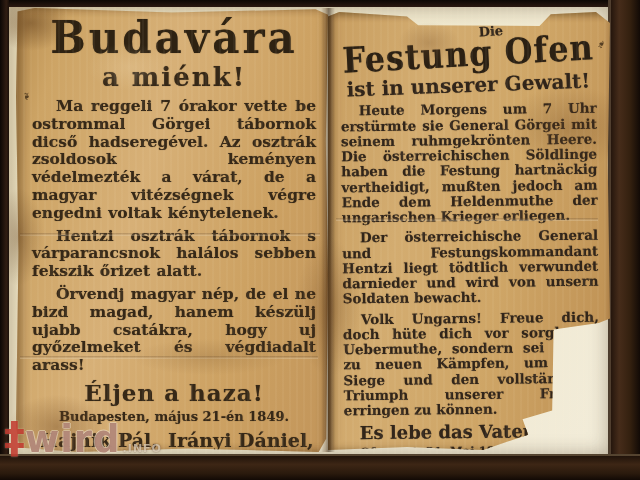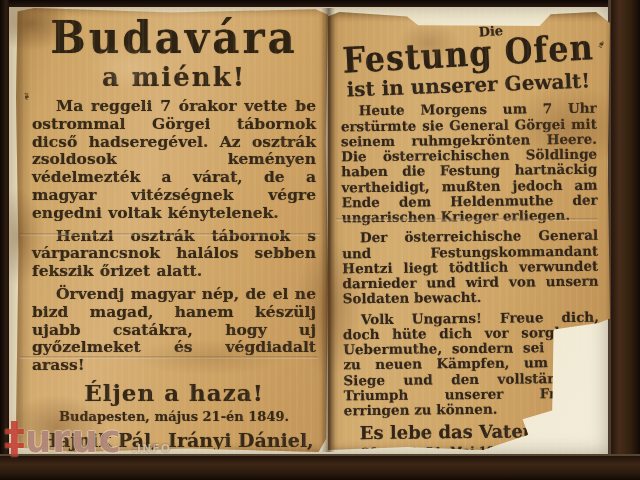--- a/index.html
+++ b/index.html
@@ -98,21 +98,21 @@
   
   .wm{position:absolute;z-index:10;pointer-events:none;}
   .wm-logo{left:4px;top:421px;display:flex;align-items:flex-end;
     font-family:"DejaVu Sans","Liberation Sans",sans-serif;}
   .wm-cross{font-size:42px;line-height:.8;font-weight:bold;color:rgba(190,45,35,.80);
     text-shadow:0 0 2px rgba(240,225,200,.5);}
   .wm-word{font-size:37px;line-height:.8;font-weight:bold;letter-spacing:1px;
     color:rgba(125,55,45,.50);
     text-shadow:-1px 0 rgba(235,222,200,.55),1px 0 rgba(235,222,200,.55),
                 0 -1px rgba(235,222,200,.55),0 1px rgba(235,222,200,.55);}
-  .wm-suffix{font-size:11px;font-weight:bold;letter-spacing:1px;margin-left:10px;
+  .wm-suffix{font-size:11px;font-weight:bold;letter-spacing:1px;margin-left:2px;
     color:rgba(235,222,200,.70);text-shadow:0 0 2px rgba(60,30,20,.6);}
   .wm-url{left:6px;top:460px;font-family:"DejaVu Sans","Liberation Sans",sans-serif;
     font-size:15px;font-weight:bold;letter-spacing:1px;color:rgba(95,62,40,.95);
     text-shadow:-1px 0 rgba(225,205,175,.85),1px 0 rgba(225,205,175,.85),
                 0 -1px rgba(225,205,175,.85),0 1px rgba(225,205,175,.85);}
 </style>
 </head>
 <body>
 
 <div class="photo">
@@ -173,17 +173,17 @@
   <div class="crease c1"></div>
   <div class="crease c2"></div>
   <div class="crease c3"></div>
   <div class="stains"></div>
 
   <span class="ornament orn-left">❧</span>
   <span class="ornament orn-right">❧</span>
 
   <div class="wm wm-logo">
     <span class="wm-cross">‡</span>
-    <span class="wm-word">uruc</span>
+    <span class="wm-word">wird</span>
     <span class="wm-suffix">.INFO</span>
   </div>
 
 </div>
 
 </body></html>

